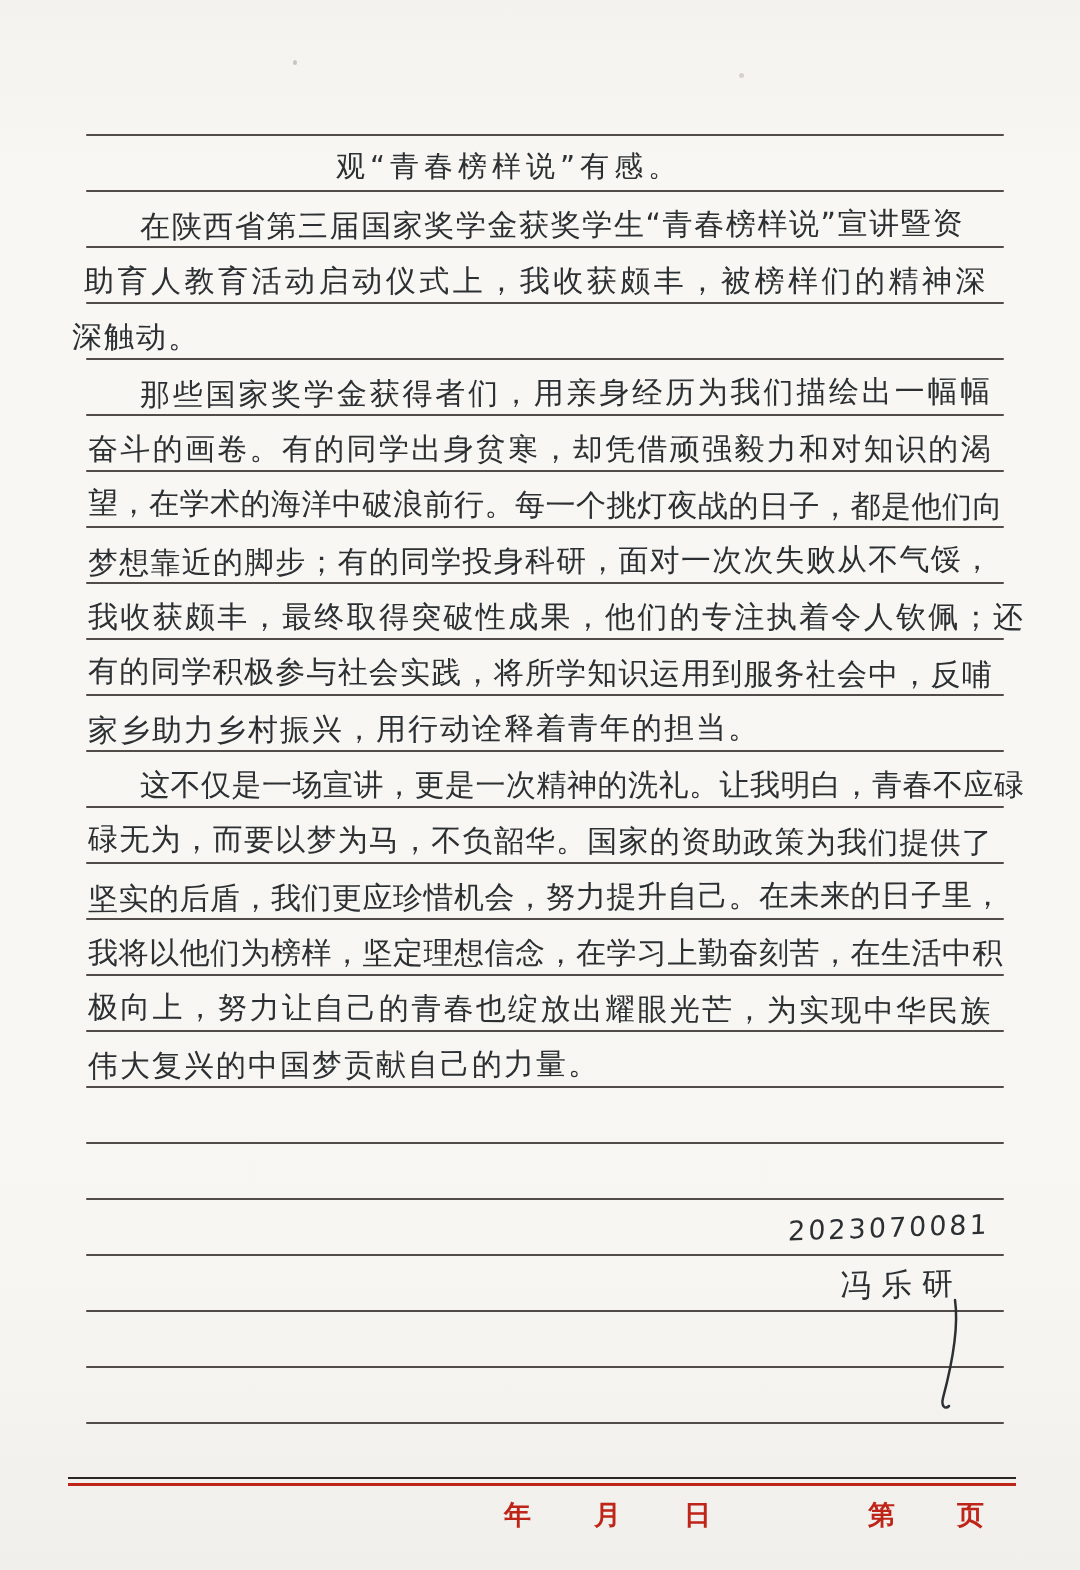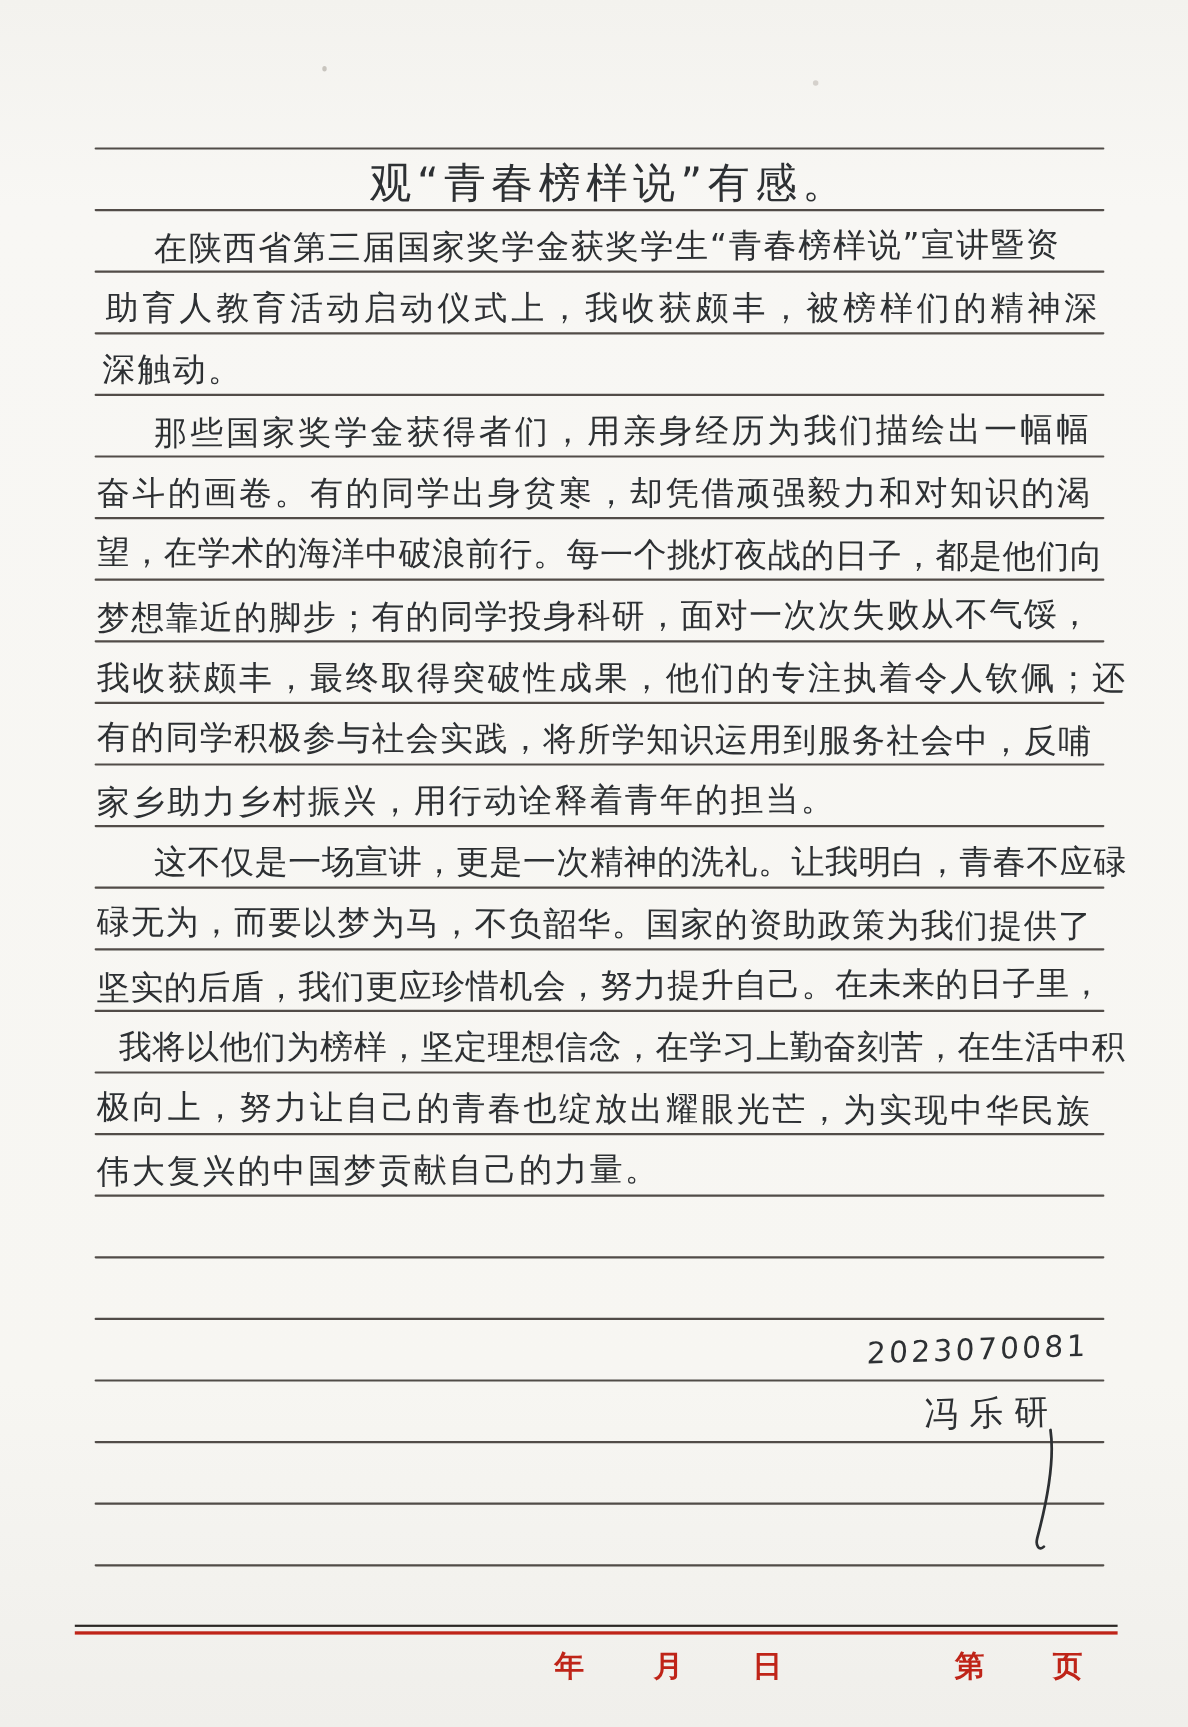--- a/index.html
+++ b/index.html
@@ -16,21 +16,21 @@
     position:absolute;left:86px;width:918px;height:2px;
     background:var(--rule,#3a3430);opacity:.88;border-radius:1px;
   }
   .hline{
     position:absolute;height:46px;line-height:46px;white-space:nowrap;
     color:var(--ink,#2d3033);font-size:30px;
     font-family:"DejaVu Sans","Liberation Sans",sans-serif;
   }
   .title-line{
     position:absolute;left:336px;top:143px;height:46px;line-height:46px;
-    font-size:38px;letter-spacing:5px;color:var(--ink,#2d3033);white-space:nowrap;
+    font-size:29px;letter-spacing:5px;color:var(--ink,#2d3033);white-space:nowrap;
   }
   .sig-id{
     position:absolute;left:788px;top:1212px;font-size:27px;letter-spacing:3px;
     color:var(--ink,#2d3033);transform:rotate(-2deg) skewX(-4deg);
   }
   .sig-name{
     position:absolute;left:840px;top:1264px;font-size:31px;letter-spacing:10px;
     color:var(--ink,#2d3033);transform:rotate(-1.5deg);
   }
   .sig-stroke{position:absolute;left:933px;top:1298px;}
@@ -84,33 +84,33 @@
       <div class="rule" style="top: 1254px;"></div>
       <div class="rule" style="top: 1310px;"></div>
       <div class="rule" style="top: 1366px;"></div>
       <div class="rule" style="top: 1422px;"></div>
     </div>
 
   <div class="title-line">观“青春榜样说”有感。</div>
 
   <div id="body-lines">
       <div class="hline" style="letter-spacing: 1.59px; left: 140px; top: 202px; transform: rotate(-0.25deg);">在陕西省第三届国家奖学金获奖学生“青春榜样说”宣讲暨资</div>
-      <div class="hline" style="letter-spacing: 3.52px; left: 96px; top: 258px; transform: rotate(0deg);">助育人教育活动启动仪式上，我收获颇丰，被榜样们的精神深</div>
-      <div class="hline" style="letter-spacing: 2px; left: 93px; top: 314px; transform: rotate(0.25deg);">深触动。</div>
+      <div class="hline" style="letter-spacing: 3.52px; left: 84px; top: 258px; transform: rotate(0deg);">助育人教育活动启动仪式上，我收获颇丰，被榜样们的精神深</div>
+      <div class="hline" style="letter-spacing: 2px; left: 72px; top: 314px; transform: rotate(0.25deg);">深触动。</div>
       <div class="hline" style="letter-spacing: 2.81px; left: 140px; top: 370px; transform: rotate(-0.25deg);">那些国家奖学金获得者们，用亲身经历为我们描绘出一幅幅</div>
       <div class="hline" style="letter-spacing: 2.32px; left: 88px; top: 426px; transform: rotate(0deg); font-family: Liberation Serif, serif;">奋斗的画卷。有的同学出身贫寒，却凭借顽强毅力和对知识的渴</div>
       <div class="hline" style="letter-spacing: 0.5px; left: 88px; top: 482px; transform: rotate(0.25deg);">望，在学术的海洋中破浪前行。每一个挑灯夜战的日子，都是他们向</div>
       <div class="hline" style="letter-spacing: 1.21px; left: 88px; top: 538px; transform: rotate(-0.25deg);">梦想靠近的脚步；有的同学投身科研，面对一次次失败从不气馁，</div>
       <div class="hline" style="letter-spacing: 2.32px; left: 88px; top: 594px; transform: rotate(0deg);">我收获颇丰，最终取得突破性成果，他们的专注执着令人钦佩；还</div>
       <div class="hline" style="letter-spacing: 1.21px; left: 88px; top: 650px; transform: rotate(0.25deg);">有的同学积极参与社会实践，将所学知识运用到服务社会中，反哺</div>
       <div class="hline" style="letter-spacing: 2px; left: 88px; top: 706px; transform: rotate(-0.25deg);">家乡助力乡村振兴，用行动诠释着青年的担当。</div>
       <div class="hline" style="letter-spacing: 0.5px; left: 140px; top: 762px; transform: rotate(0deg);">这不仅是一场宣讲，更是一次精神的洗礼。让我明白，青春不应碌</div>
       <div class="hline" style="letter-spacing: 1.21px; left: 88px; top: 818px; transform: rotate(0.25deg);">碌无为，而要以梦为马，不负韶华。国家的资助政策为我们提供了</div>
       <div class="hline" style="letter-spacing: 0.5px; left: 88px; top: 874px; transform: rotate(-0.25deg);">坚实的后盾，我们更应珍惜机会，努力提升自己。在未来的日子里，</div>
-      <div class="hline" style="letter-spacing: 0.5px; left: 88px; top: 930px; transform: rotate(0deg); margin-left: 20px;">我将以他们为榜样，坚定理想信念，在学习上勤奋刻苦，在生活中积</div>
+      <div class="hline" style="letter-spacing: 0.5px; left: 88px; top: 930px; transform: rotate(0deg);">我将以他们为榜样，坚定理想信念，在学习上勤奋刻苦，在生活中积</div>
       <div class="hline" style="letter-spacing: 2.32px; left: 88px; top: 986px; transform: rotate(0.25deg);">极向上，努力让自己的青春也绽放出耀眼光芒，为实现中华民族</div>
       <div class="hline" style="letter-spacing: 2px; left: 88px; top: 1042px; transform: rotate(-0.25deg);">伟大复兴的中国梦贡献自己的力量。</div>
     </div>
 
   <div class="sig-id">2023070081</div>
   <div class="sig-name">冯乐研</div>
   <svg class="sig-stroke" width="30" height="118" viewBox="0 0 30 118">
     <path d="M22,2 C26,30 18,70 10,100 C8,108 12,112 16,108" fill="none" stroke="#2d3033" stroke-width="2.5" stroke-linecap="round"></path>
   </svg>
 

